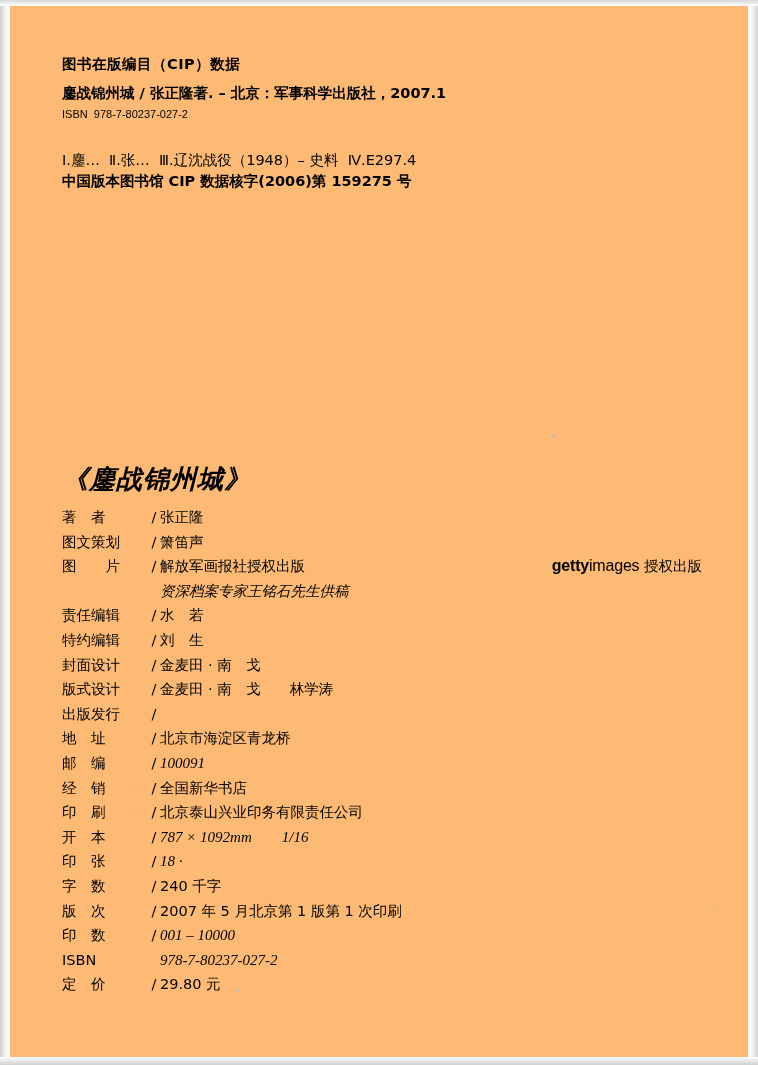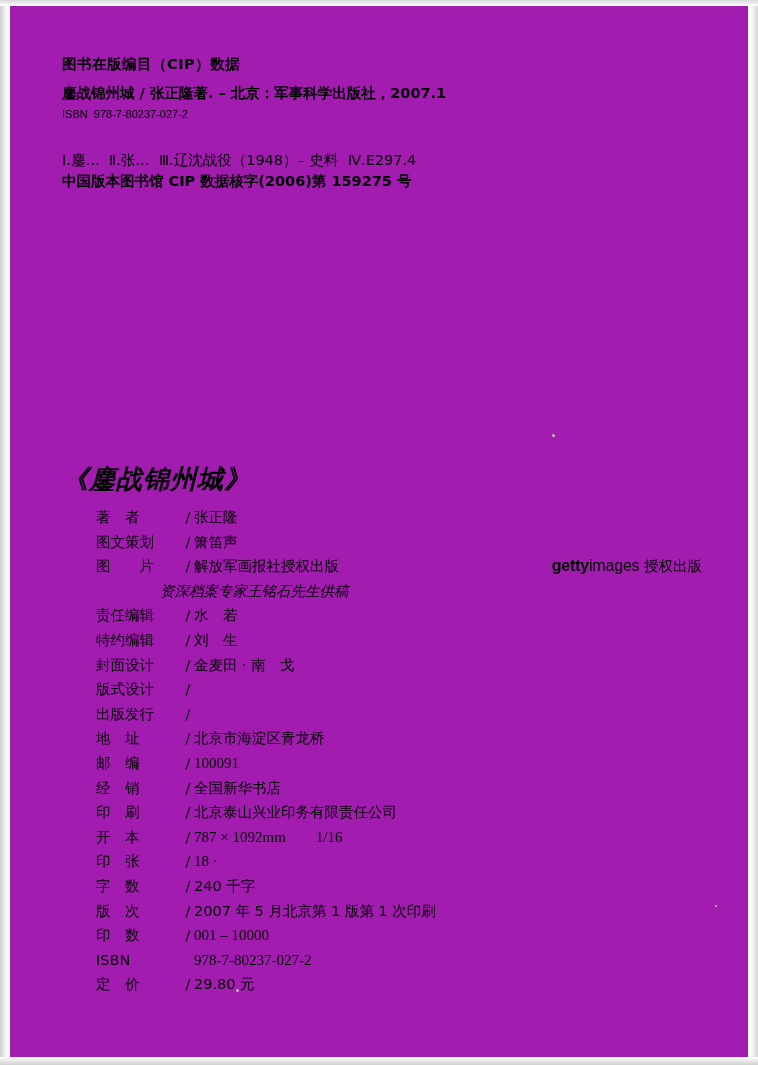--- a/index.html
+++ b/index.html
@@ -13,21 +13,21 @@
     position: relative;
     font-family: "DejaVu Sans", "Liberation Sans", sans-serif;
     color: #000000;
     overflow: hidden;
   }
   .page {
     position: absolute;
     left: 0; top: 0;
     width: 758px;
     height: 1065px;
-    background: #a21caf;
+    background: #fdba74;
   }
   
   .edge-left {
     position: absolute;
     left: 0; top: 0;
     width: 10px; height: 1065px;
     background: linear-gradient(to right, #cfcfcf, #f6f6f6 60%, #ffffff);
   }
   .edge-right {
     position: absolute;
@@ -98,21 +98,20 @@
     left: 62px;
     top: 505px;
     width: 640px;
   }
   .row {
     display: flex;
     align-items: baseline;
     font-size: 14.5px;
     line-height: 24.6px;
     white-space: pre;
-    margin-left: 34px;
   }
   .label {
     width: 86px;
     flex: 0 0 86px;
     letter-spacing: 0px;
     display: flex;
     justify-content: space-between;
   }
   .label.nospread {
     display: block;
@@ -121,20 +120,21 @@
     width: 12px;
     flex: 0 0 12px;
     text-align: center;
   }
   .value {
     flex: 1 1 auto;
   }
   .value.serif {
     font-family: "Liberation Serif", "DejaVu Serif", serif;
     font-size: 15px;
+    font-style: italic;
   }
   .cont {
     padding-left: 98px;
     font-size: 14.5px;
     line-height: 24.6px;
     white-space: pre;
     font-style: italic;
   }
   .getty {
     font-family: Liberation Sans, sans-serif;
@@ -207,20 +207,21 @@
 
     <div class="row">
       <span class="label nospread">封面设计</span>
       <span class="slash">/</span>
       <span class="value">金麦田 · 南　戈</span>
     </div>
 
     <div class="row">
       <span class="label nospread">版式设计</span>
       <span class="slash">/</span>
+      <span class="value">金麦田 · 南　戈　　林学涛</span>
     </div>
 
     <div class="row">
       <span class="label nospread">出版发行</span>
       <span class="slash">/</span>
     </div>
 
     <div class="row">
       <span class="label">地　址</span>
       <span class="slash">/</span>

